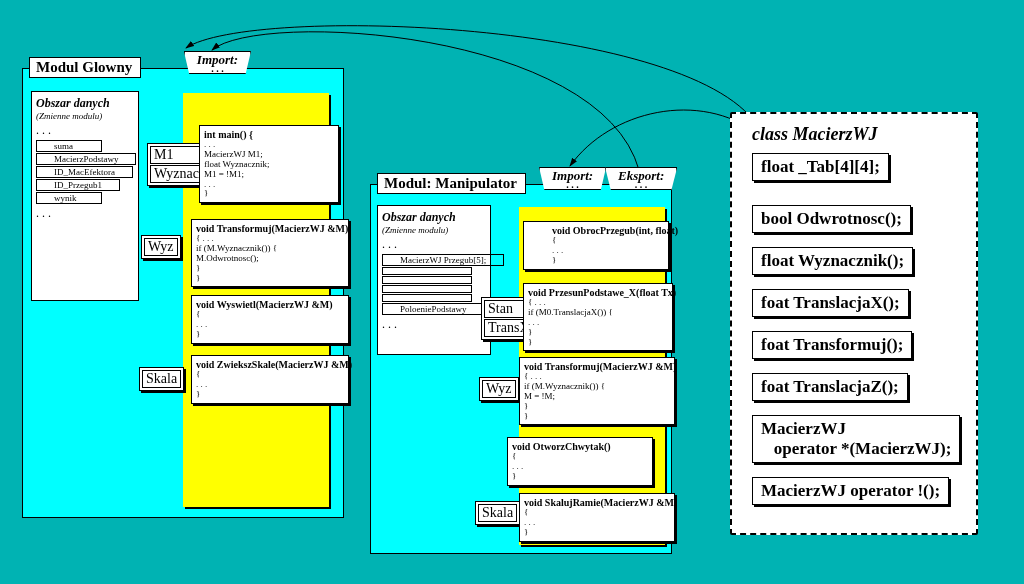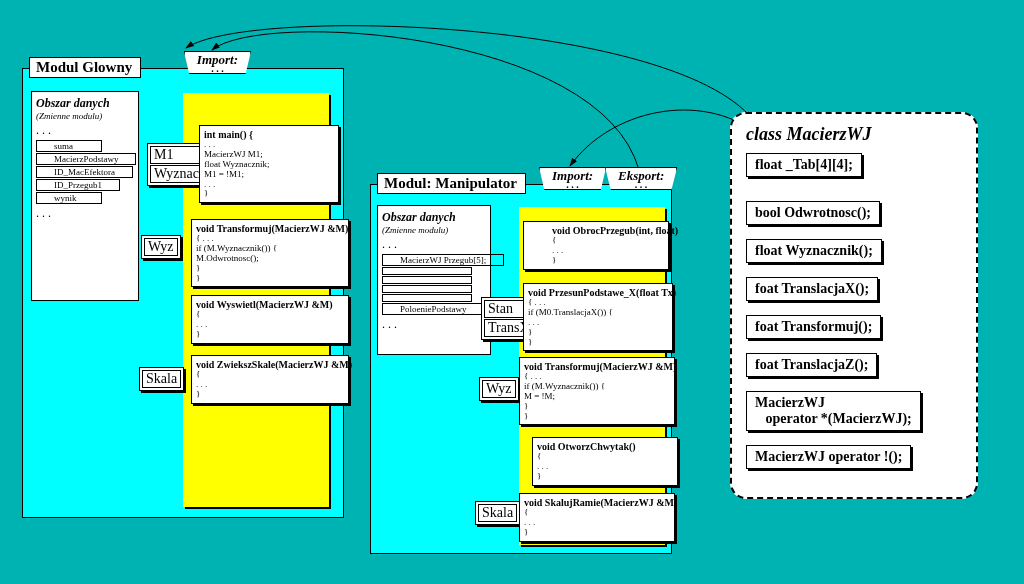--- a/index.html
+++ b/index.html
@@ -81,31 +81,31 @@
     border:1px solid #000;
     box-shadow: 2px 2px 0 #000;
     padding:1px 2px;
   }
   .pill-row { border:1px solid #000; padding:0 3px; font-size:14px; margin:1px 0; white-space:nowrap;}
   
   .class-panel {
     position:absolute;
     background:#fff;
     border:2px dashed #000;
-    border-radius: 16px;
-    padding: 10px 14px 14px 14px;
+    border-radius: 2px;
+    padding: 10px 14px 14px 20px;
   }
   .class-panel h3 { font-style: italic; font-weight: bold; font-size:18px; margin-bottom:8px;}
   .member-box {
     background:#fff;
     border:1px solid #000;
     box-shadow: 2px 2px 0 #000;
     padding:3px 8px;
     font-weight:bold;
-    font-size:14px;
+    font-size:17px;
     margin-bottom:14px;
     width:fit-content;
   }
   .member-box:first-of-type { margin-bottom:24px;}
   svg.arrows { position:absolute; top:0; left:0; width:1024px; height:584px; pointer-events:none; }
 </style>
 </head>
 <body>
 
 <svg class="arrows">
@@ -252,21 +252,21 @@
     <div class="sig">void Transformuj(MacierzWJ &amp;M)</div>
     <div class="body">
       <div>{ . . .</div>
       <div>  if (M.Wyznacznik()) {</div>
       <div>    M = !M;</div>
       <div>  }</div>
       <div>}</div>
     </div>
   </div>
 
-  <div class="func-box" style="left:161px; top:252px; width:146px;">
+  <div class="func-box" style="left:136px; top:252px; width:146px;">
     <div class="sig">void OtworzChwytak()</div>
     <div class="body">
       <div>{</div>
       <div>. . .</div>
       <div>}</div>
     </div>
   </div>
 
   <div class="pill-stack" style="left:104px; top:316px;">
     <div class="pill-row">Skala</div>

